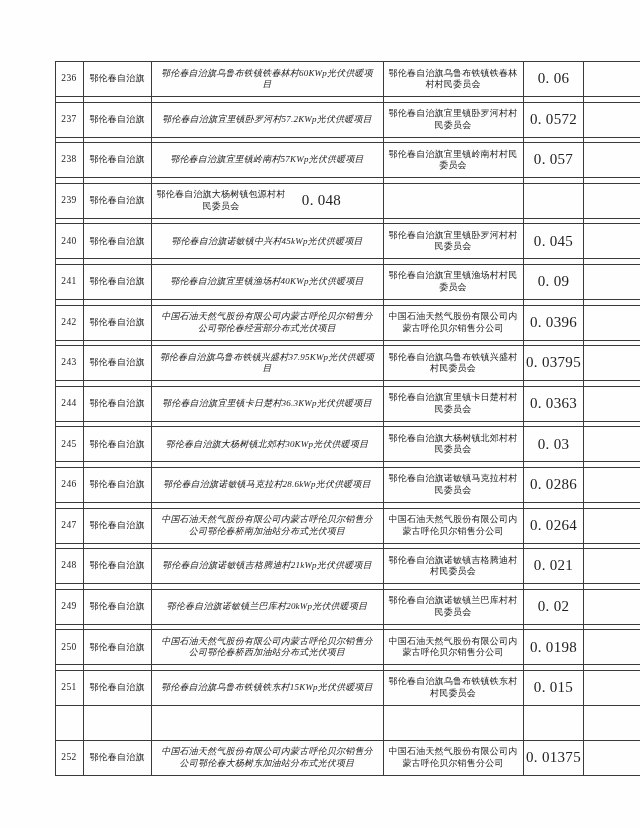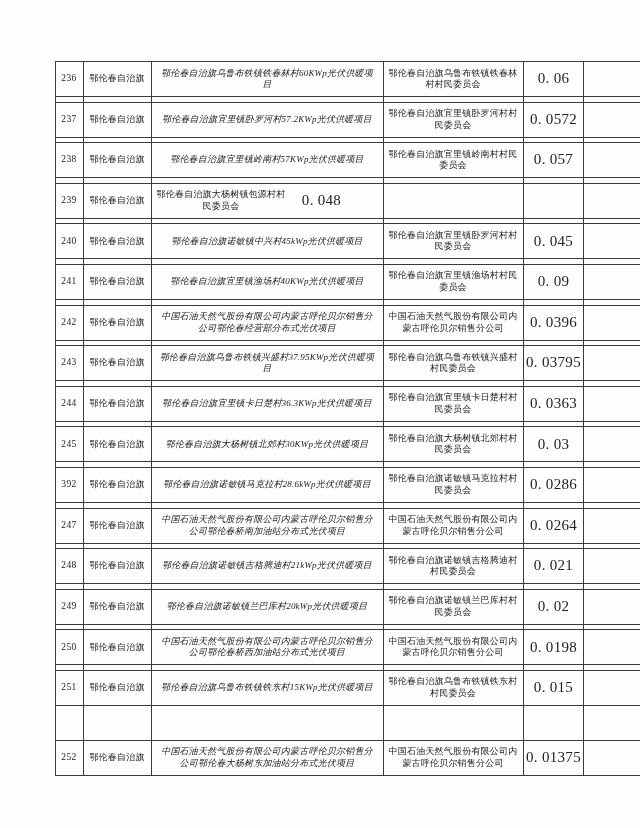--- a/index.html
+++ b/index.html
@@ -147,21 +147,21 @@
 
   <div class="row">
     <div class="cell c-no">245</div>
     <div class="cell c-region">鄂伦春自治旗</div>
     <div class="cell c-project">鄂伦春自治旗大杨树镇北郊村30KWp光伏供暖项目</div>
     <div class="cell c-owner">鄂伦春自治旗大杨树镇北郊村村民委员会</div>
     <div class="cell c-value">0. 03</div>
   </div>
 
   <div class="row">
-    <div class="cell c-no">392</div>
+    <div class="cell c-no">246</div>
     <div class="cell c-region">鄂伦春自治旗</div>
     <div class="cell c-project">鄂伦春自治旗诺敏镇马克拉村28.6kWp光伏供暖项目</div>
     <div class="cell c-owner">鄂伦春自治旗诺敏镇马克拉村村民委员会</div>
     <div class="cell c-value">0. 0286</div>
   </div>
 
   <div class="row">
     <div class="cell c-no">247</div>
     <div class="cell c-region">鄂伦春自治旗</div>
     <div class="cell c-project">中国石油天然气股份有限公司内蒙古呼伦贝尔销售分公司鄂伦春桥南加油站分布式光伏项目</div>

